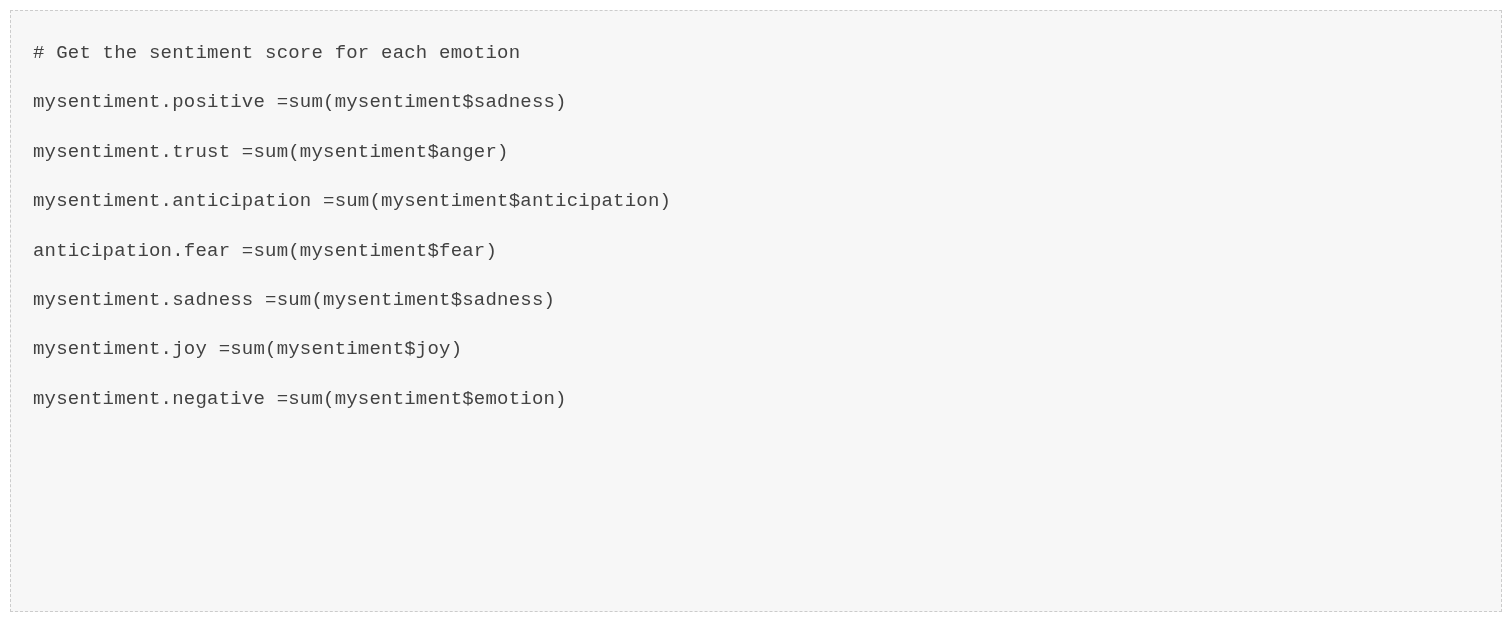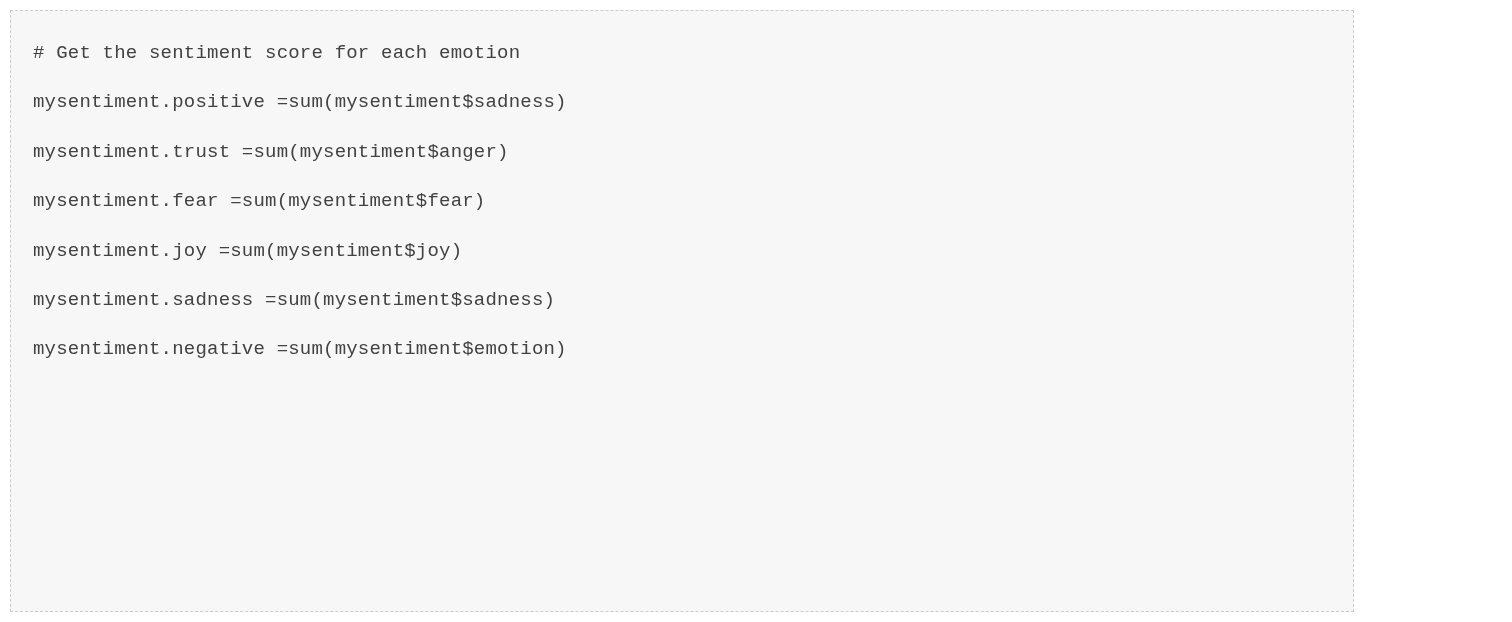--- a/index.html
+++ b/index.html
@@ -6,35 +6,36 @@
       margin: 0;
       padding: 10px;
       font-family: "Lucida Console", Monaco, "Courier New", monospace;
       background: #ffffff;
     }
     .code-block {
       background: #f7f7f7;
       border: 1px dashed #cccccc;
       padding: 18px 22px;
       box-sizing: border-box;
-      width: 1344px;
+      width: 1492px;
       height: 602px;
     }
     .code-line {
       font-size: 19px;
       color: #424242;
       line-height: 2.6;
       white-space: pre;
       letter-spacing: 0.2px;
     }
   </style>
 </head>
 <body>
 
 <div class="code-block">
   <div class="code-line"># Get the sentiment score for each emotion</div>
   <div class="code-line">mysentiment.positive =sum(mysentiment$sadness)</div>
   <div class="code-line">mysentiment.trust =sum(mysentiment$anger)</div>
-  <div class="code-line">mysentiment.fear =sum(mysentiment$fear)</div>
+  <div class="code-line">mysentiment.anticipation =sum(mysentiment$anticipation)</div>
+  <div class="code-line">anticipation.fear =sum(mysentiment$fear)</div>
+  <div class="code-line">mysentiment.sadness =sum(mysentiment$sadness)</div>
   <div class="code-line">mysentiment.joy =sum(mysentiment$joy)</div>
-  <div class="code-line">mysentiment.sadness =sum(mysentiment$sadness)</div>
   <div class="code-line">mysentiment.negative =sum(mysentiment$emotion)</div>
 </div>
 
 </body></html>

